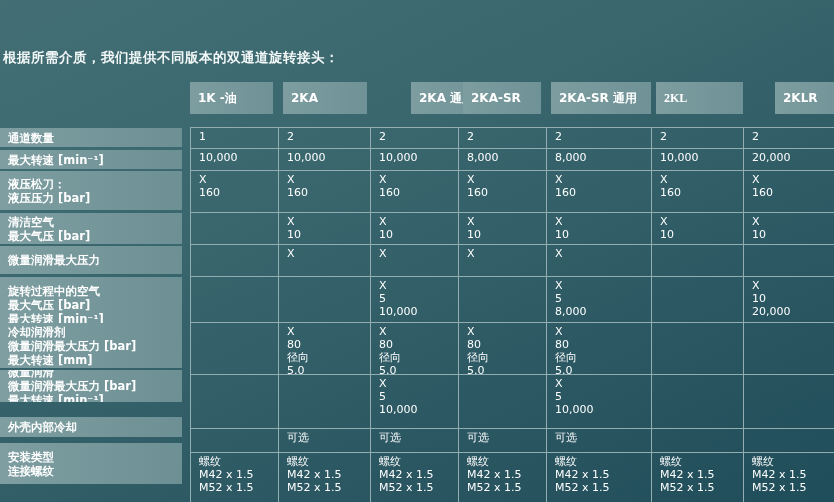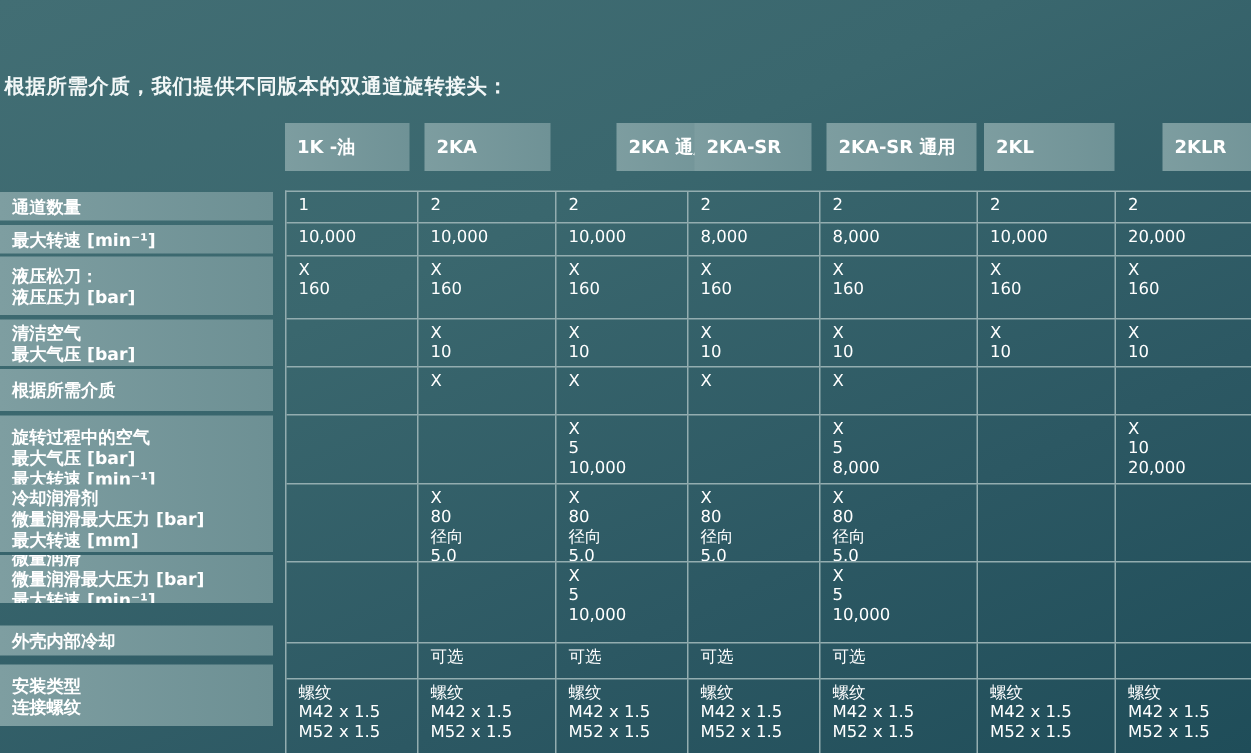--- a/index.html
+++ b/index.html
@@ -38,21 +38,21 @@
   }
   .cell{
     border-right:1px solid #93adb0;border-bottom:1px solid #93adb0;
     box-sizing:border-box;
     padding:2px 3px 2px 8px;
     font-size:11px;line-height:13px;color:#fff;
     white-space:pre-line;overflow:hidden;
   }
   
   .h0{left:190px;width:83px;} .h1{left:283px;width:84px;} .h2{left:375px;width:83px;margin-left:36px;}
-  .h3{left:463px;width:78px;} .h4{left:551px;width:100px;} .h5{left:656px;width:87px;}
+  .h3{left:463px;width:78px;} .h4{left:551px;width:100px;} .h5{left:656px;width:87px;font-family:Liberation Serif, serif;}
   .h6{left:775px;width:86px;}
   
   .l0{top:128px;height:19px;} .l1{top:150px;height:19px;} .l2{top:171px;height:39px;}
   .l3{top:213px;height:31px;} .l4{top:246px;height:28px;} .l5{top:277px;height:56px;}
   .l6{top:323px;height:45px;} .l7{top:370px;height:32px;} .l8{top:417px;height:20px;}
   .l9{top:443px;height:41px;}
 </style>
 </head>
 <body>
 
@@ -65,21 +65,21 @@
 <div class="col-header h4">2KA-SR 通用</div>
 <div class="col-header h5">2KL</div>
 <div class="col-header h6">2KLR</div>
 
 <div class="row-label l0">通道数量</div>
 <div class="row-label l1">最大转速 [min⁻¹]</div>
 <div class="row-label l2">液压松刀：
 液压压力 [bar]</div>
 <div class="row-label l3">清洁空气
 最大气压 [bar]</div>
-<div class="row-label l4">根据所需介质</div>
+<div class="row-label l4">微量润滑最大压力</div>
 <div class="row-label l5">旋转过程中的空气
 最大气压 [bar]
 最大转速 [min⁻¹]</div>
 <div class="row-label l6">冷却润滑剂
 微量润滑最大压力 [bar]
 最大转速 [mm]</div>
 <div class="row-label l7">微量润滑
 微量润滑最大压力 [bar]
 最大转速 [min⁻¹]</div>
 <div class="row-label l8">外壳内部冷却</div>

